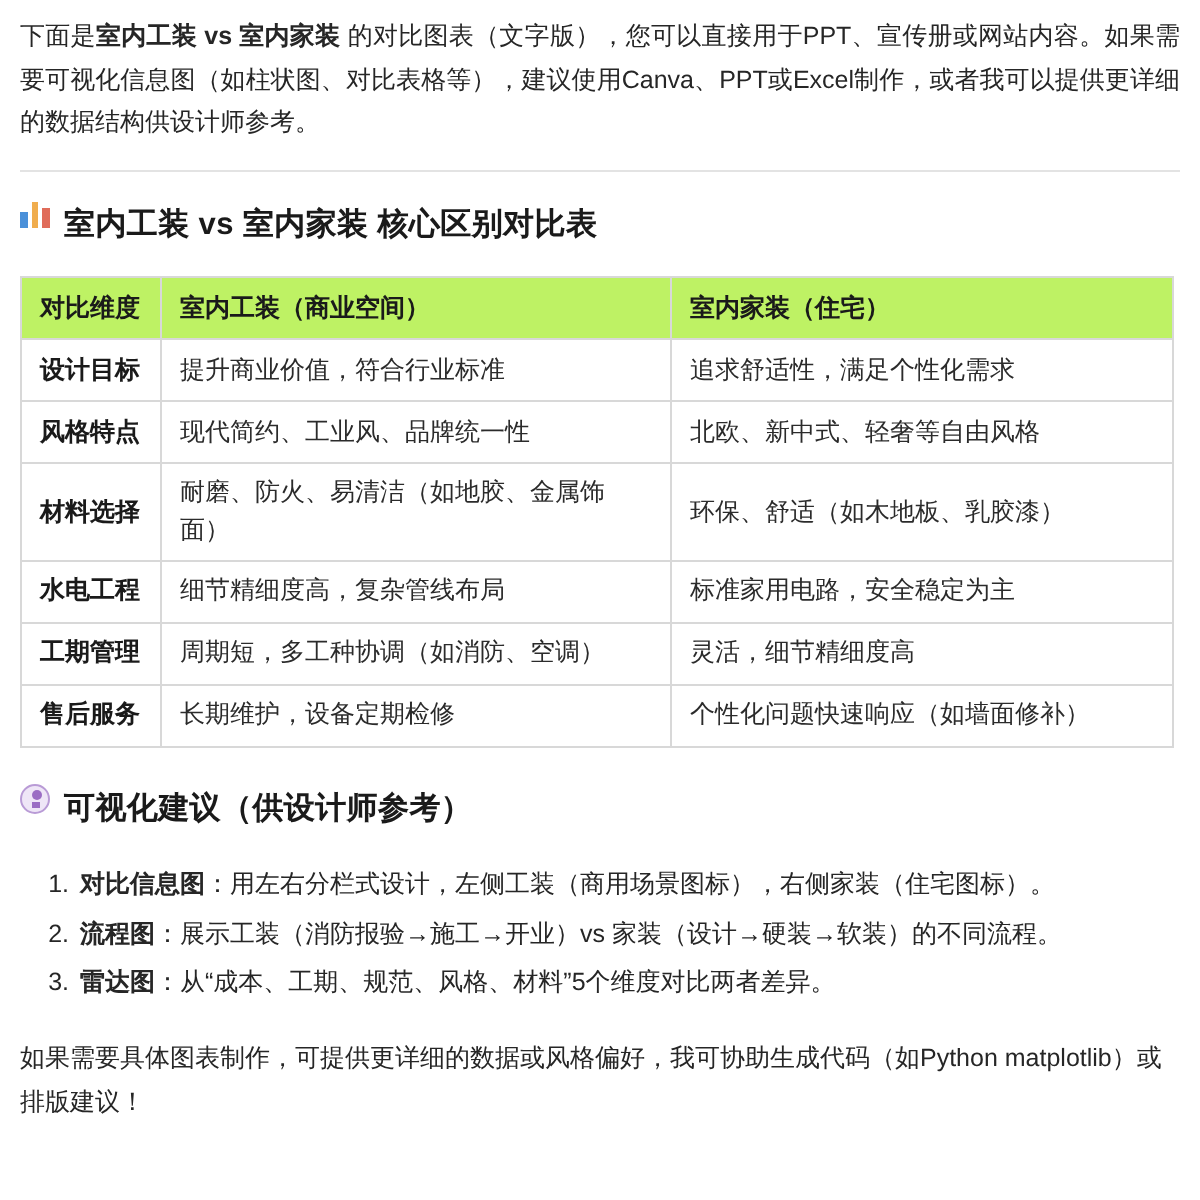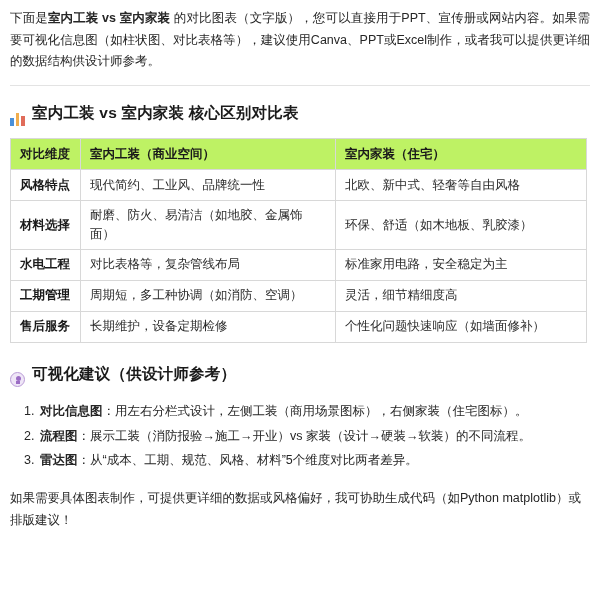--- a/index.html
+++ b/index.html
@@ -27,21 +27,21 @@
     text-align: justify;
   }
   .intro b { font-weight: bold; }
   .divider {
     border: none;
     border-top: 1px solid #e3e3e3;
     margin: 12px 0 14px 0;
   }
   .section-title {
     display: flex;
-    align-items: flex-end;
+    align-items: flex-start;
     gap: 7px;
     font-size: 15.5px;
     font-weight: bold;
     color: #1a1a1a;
     margin: 0 0 12px 0;
     letter-spacing: 0.2px;
   }
   .icon-chart {
     display: inline-block;
     width: 15px; height: 14px;
@@ -157,32 +157,37 @@
       </colgroup>
     <thead>
       <tr>
         <th>对比维度</th>
         <th>室内工装（商业空间）</th>
         <th>室内家装（住宅）</th>
       </tr>
     </thead>
     <tbody>
       <tr>
+        <td class="rowhead">设计目标</td>
+        <td>提升商业价值，符合行业标准</td>
+        <td>追求舒适性，满足个性化需求</td>
+      </tr>
+      <tr>
         <td class="rowhead">风格特点</td>
         <td>现代简约、工业风、品牌统一性</td>
         <td>北欧、新中式、轻奢等自由风格</td>
       </tr>
       <tr>
         <td class="rowhead">材料选择</td>
         <td>耐磨、防火、易清洁（如地胶、金属饰面）</td>
         <td>环保、舒适（如木地板、乳胶漆）</td>
       </tr>
       <tr>
         <td class="rowhead">水电工程</td>
-        <td>对比表格等，复杂管线布局</td>
+        <td>细节精细度高，复杂管线布局</td>
         <td>标准家用电路，安全稳定为主</td>
       </tr>
       <tr>
         <td class="rowhead">工期管理</td>
         <td>周期短，多工种协调（如消防、空调）</td>
         <td>灵活，细节精细度高</td>
       </tr>
       <tr>
         <td class="rowhead">售后服务</td>
         <td>长期维护，设备定期检修</td>

